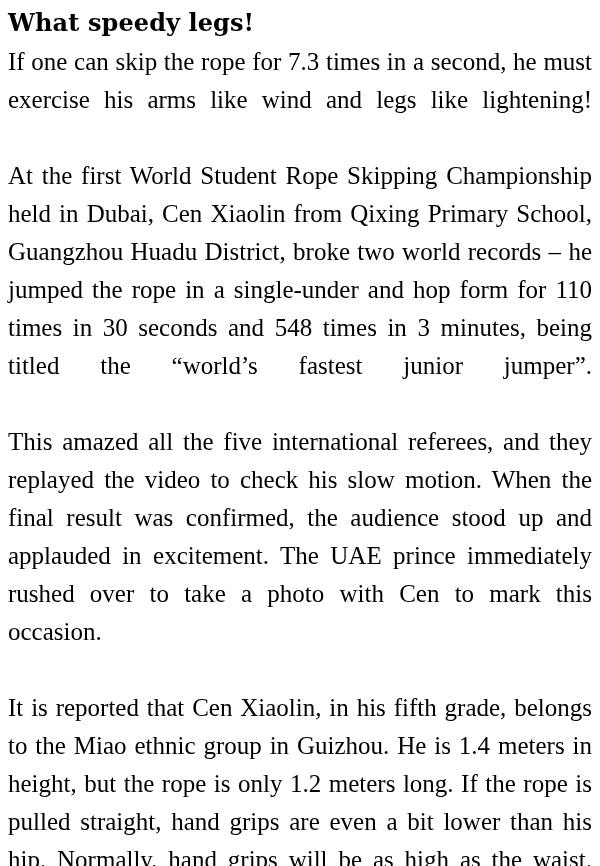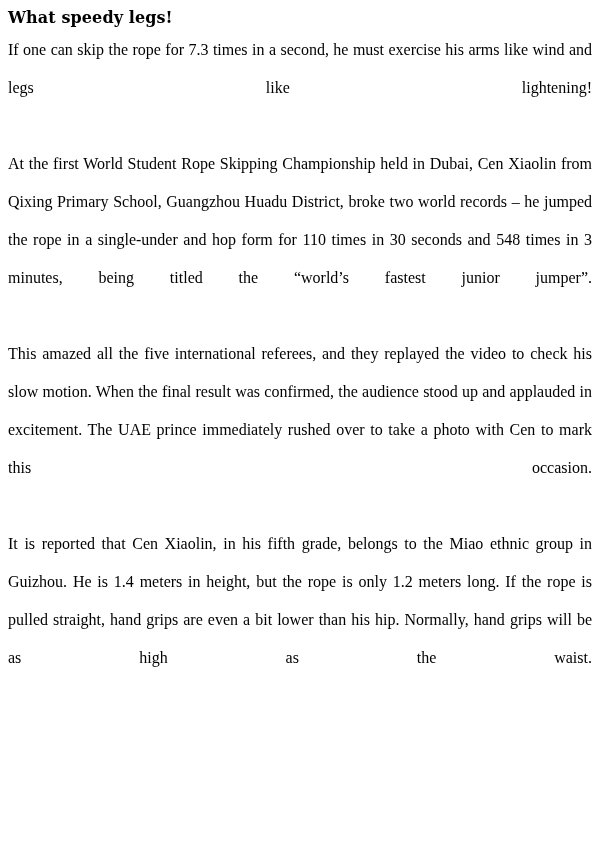--- a/index.html
+++ b/index.html
@@ -16,29 +16,29 @@
   }
   .page {
     box-sizing: border-box;
     width: 600px;
     height: 866px;
     padding: 6px 8px 0 8px;
     background: #ffffff;
   }
   .doc-title {
     font-family: "DejaVu Serif", "Liberation Serif", serif;
-    font-size: 16px;
+    font-size: 24px;
     font-weight: bold;
     line-height: 1.45;
     margin: 0 0 2px 0;
     letter-spacing: 0.1px;
   }
   .para {
     font-family: "Liberation Serif", "DejaVu Serif", serif;
-    font-size: 16px;
+    font-size: 25px;
     line-height: 38px;
     margin: 0;
     text-align: justify;
     text-justify: inter-word;
     word-spacing: 0.2px;
     hyphens: none;
   }
   
   .para::after {
     content: "";

